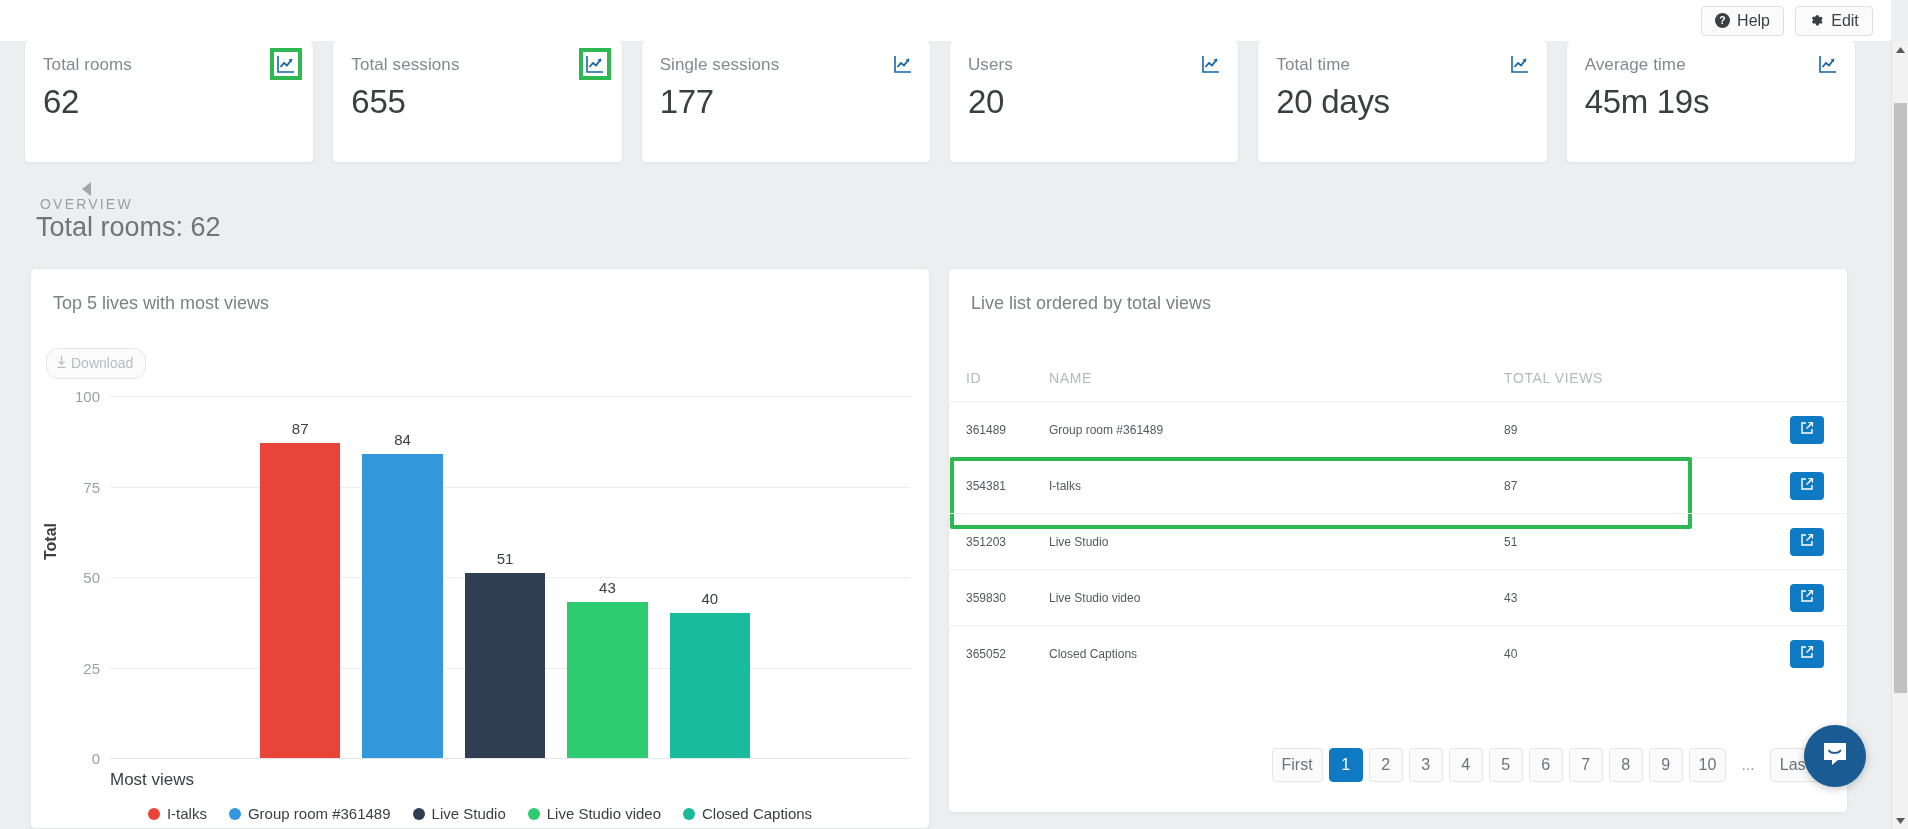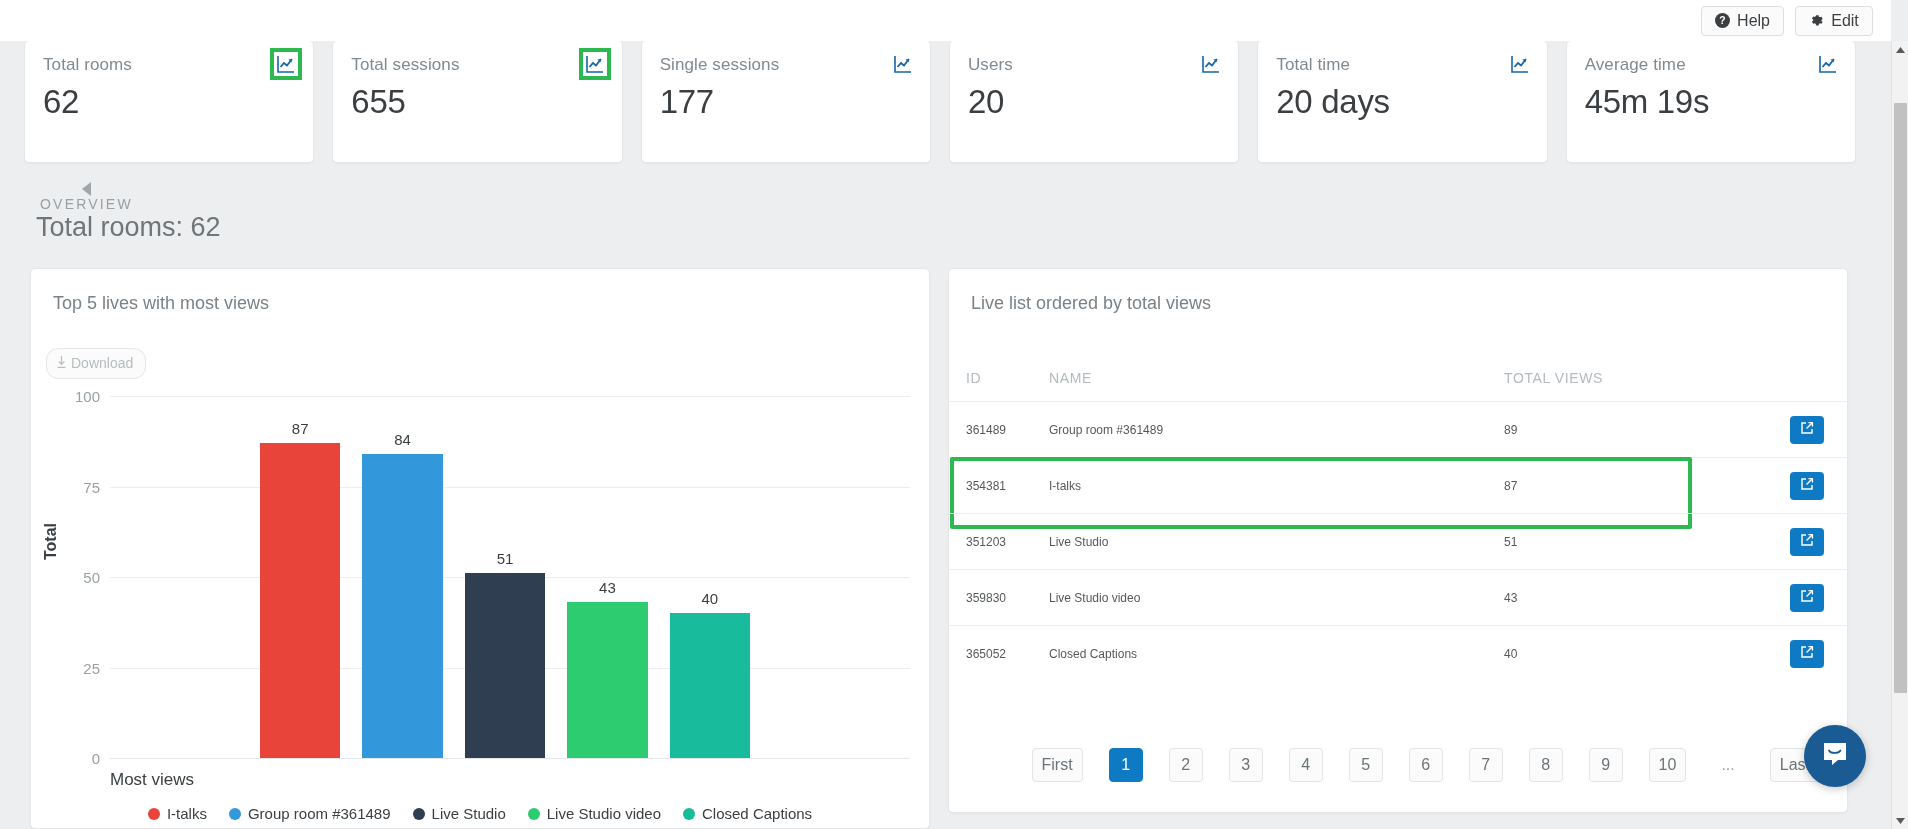--- a/index.html
+++ b/index.html
@@ -292,21 +292,20 @@
     border-radius: 4px;
     background: #fbfbfb;
     color: #6d7478;
     font-size: 16px;
     display: inline-flex;
     align-items: center;
     justify-content: center;
     padding: 0 9px;
     cursor: pointer;
     font-family: "Liberation Sans", sans-serif;
-    margin-left: 20px;
   }
   .pg.active { background: #0e7ac4; border-color: #0e7ac4; color: #fff; }
   .pg.dots { border: none; background: transparent; color: #9aa0a4; min-width: 20px; }
 
   
   .intercom {
     position: absolute;
     right: 42px; bottom: 42px;
     width: 62px; height: 62px;
     border-radius: 50%;

